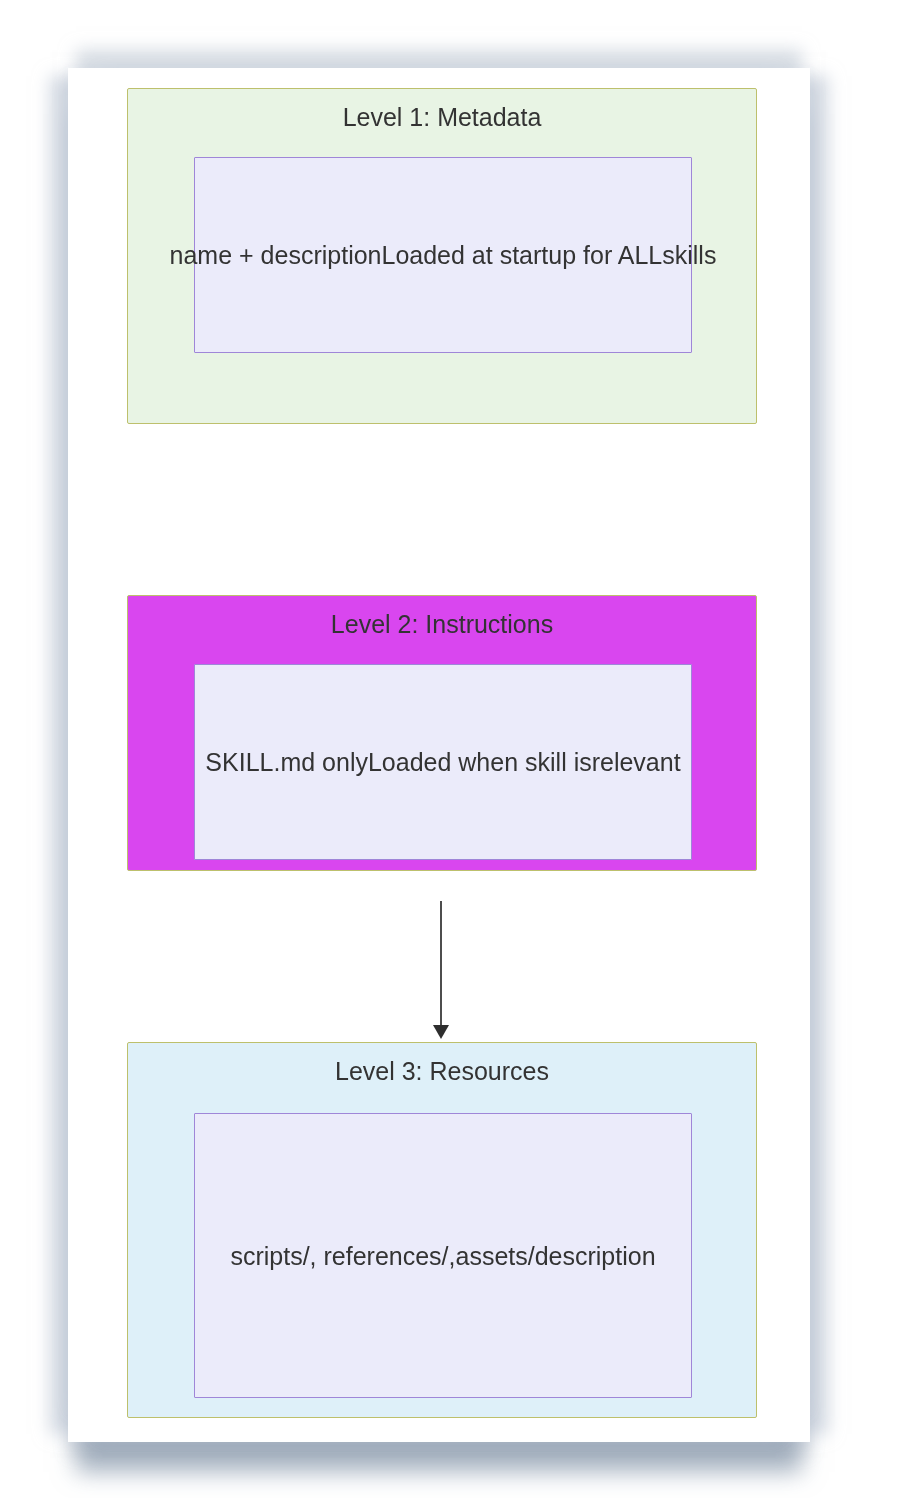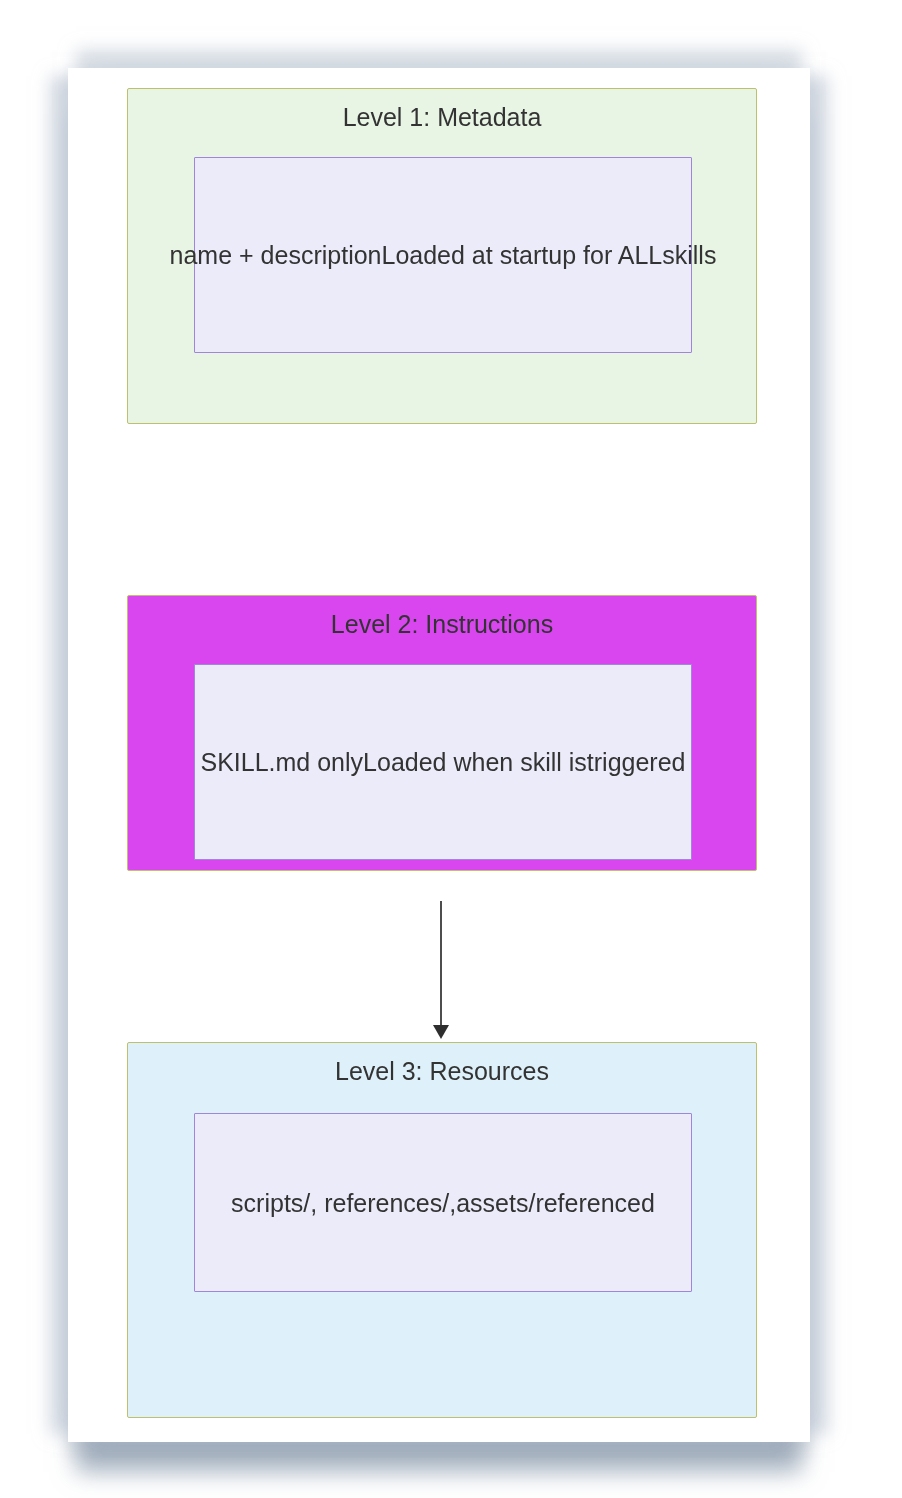--- a/index.html
+++ b/index.html
@@ -54,21 +54,21 @@
     background: #ebebfa;
     border: 1.6px solid #9f86d8;
     border-radius: 1px;
     display: flex;
     flex-direction: row;
     align-items: center;
     justify-content: center;
     text-align: center;
   }
   .node-tall    { top: 68px; height: 196px; }
-  .node-taller  { top: 70px; height: 179px; }
+  .node-taller  { top: 70px; height: 285px; }
   .node-line {
     font-size: 25px;
     line-height: 44px;
     color: #333333;
     white-space: nowrap;
   }
 
   
   .edge { position: absolute; left: 273px; width: 200px; }
   .edge-1 { top: 356px; height: 138px; }
@@ -115,33 +115,33 @@
           <div class="node-line">skills</div>
         </div>
       </section>
 
 
       <section class="level level-2">
         <div class="level-title">Level 2: Instructions</div>
         <div class="node node-tall">
           <div class="node-line">SKILL.md only</div>
           <div class="node-line">Loaded when skill is</div>
-          <div class="node-line">triggered</div>
+          <div class="node-line">relevant</div>
         </div>
       </section>
 
       <div class="edge edge-2">
         <div class="edge-line"></div>
         <div class="edge-arrowhead"></div>
       </div>
 
       <section class="level level-3">
         <div class="level-title">Level 3: Resources</div>
         <div class="node node-taller">
           <div class="node-line">scripts/, references/,</div>
           <div class="node-line">assets/</div>
-          <div class="node-line">referenced</div>
+          <div class="node-line">description</div>
         </div>
       </section>
 
     </div>
   </div>
 </div>
 
 </body></html>

